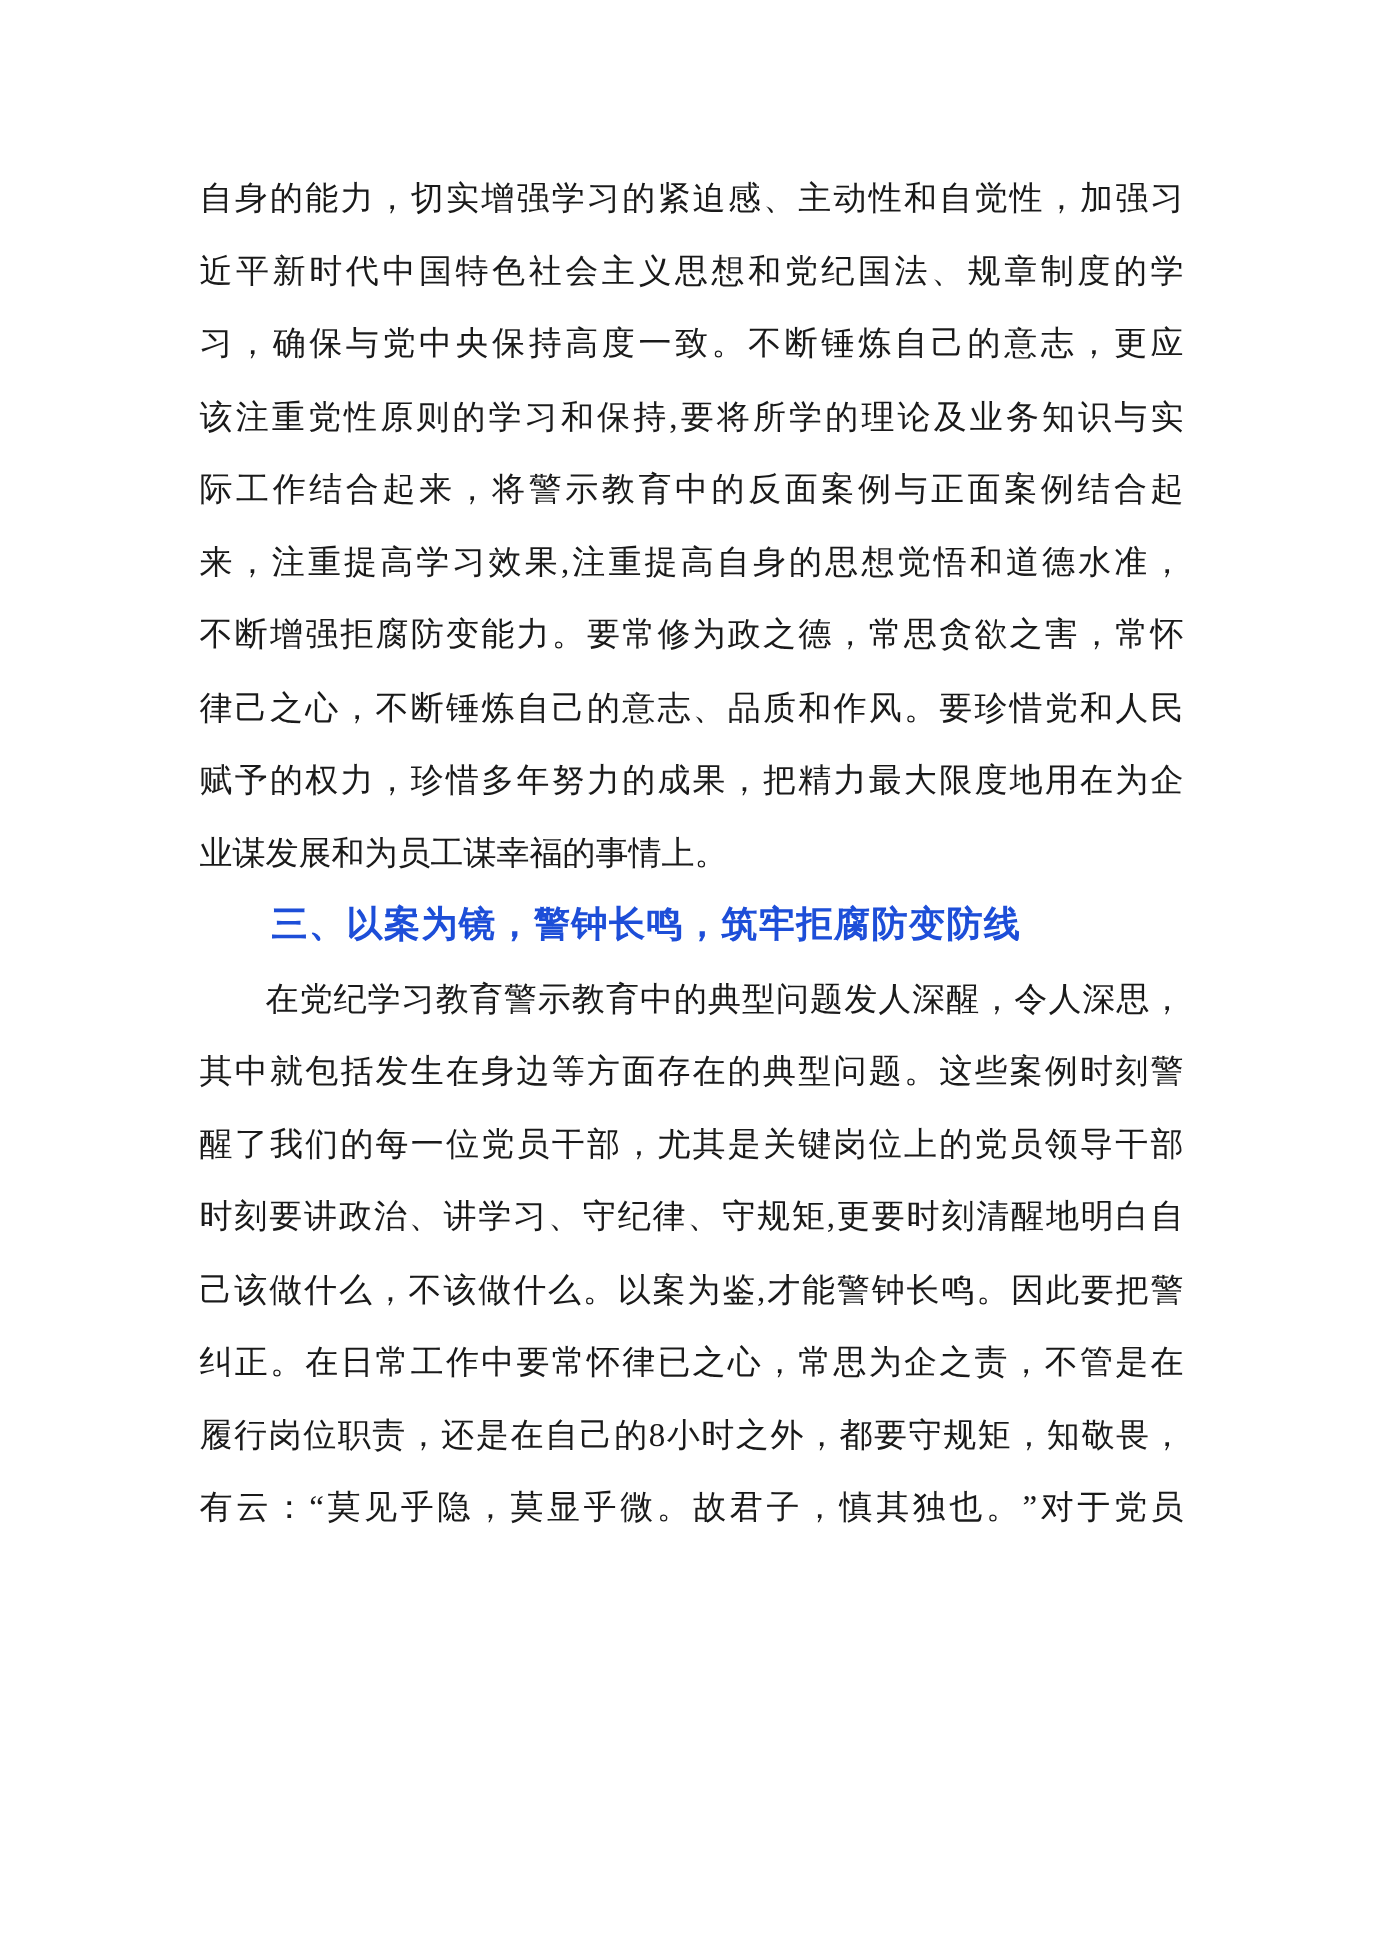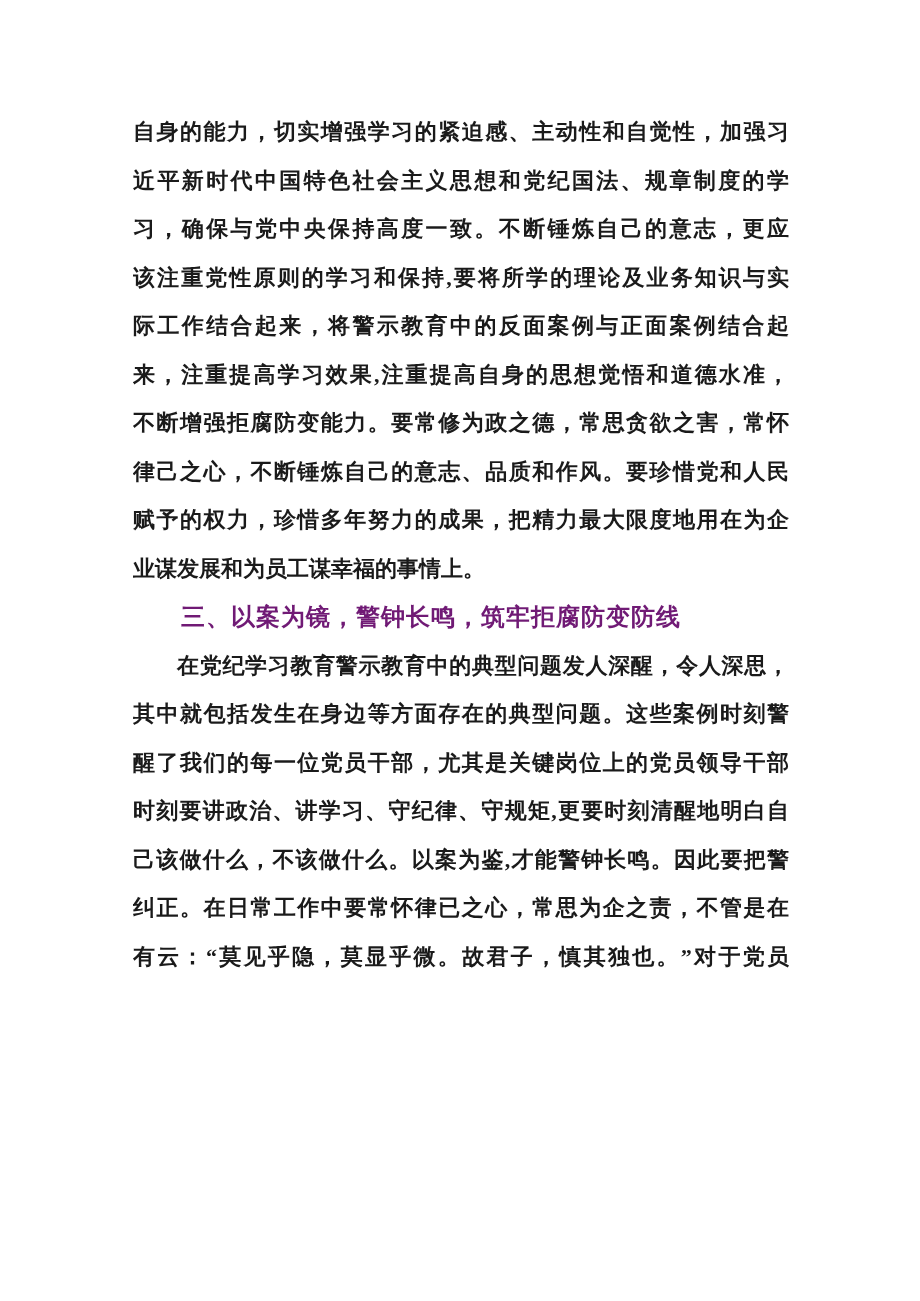--- a/index.html
+++ b/index.html
@@ -27,39 +27,37 @@
   }
   .ln {
     height: 48.5px;
     overflow: hidden;
     white-space: normal;
   }
   
   .jf {
     text-align: justify;
     text-align-last: justify;
-    font-weight: bold;
   }
   
   .end {
     text-align: left;
     text-align-last: left;
-    font-weight: bold;
   }
   .indent {
     text-indent: 2em;
   }
   .heading {
     font-weight: 700;
     font-size: 24px;
     text-indent: 2em;
     text-align: left;
     text-align-last: left;
     letter-spacing: 1px;
-    color: #701a75;
+    color: #1d4ed8;
   }
 </style>
 </head>
 <body>
 
 <div class="page">
   <div class="textblock">
 
     <div class="ln jf">自身的能力，切实增强学习的紧迫感、主动性和自觉性，加强习</div>
     <div class="ln jf">近平新时代中国特色社会主义思想和党纪国法、规章制度的学</div>
@@ -73,16 +71,17 @@
     <div class="ln end">业谋发展和为员工谋幸福的事情上。</div>
 
     <div class="ln heading">三、以案为镜，警钟长鸣，筑牢拒腐防变防线</div>
 
     <div class="ln jf indent">在党纪学习教育警示教育中的典型问题发人深醒，令人深思，</div>
     <div class="ln jf">其中就包括发生在身边等方面存在的典型问题。这些案例时刻警</div>
     <div class="ln jf">醒了我们的每一位党员干部，尤其是关键岗位上的党员领导干部</div>
     <div class="ln jf">时刻要讲政治、讲学习、守纪律、守规矩,更要时刻清醒地明白自</div>
     <div class="ln jf">己该做什么，不该做什么。以案为鉴,才能警钟长鸣。因此要把警</div>
     <div class="ln jf">纠正。在日常工作中要常怀律已之心，常思为企之责，不管是在</div>
+    <div class="ln jf">履行岗位职责，还是在自己的8小时之外，都要守规矩，知敬畏，</div>
     <div class="ln jf">有云：“莫见乎隐，莫显乎微。故君子，慎其独也。”对于党员</div>
 
   </div>
 </div>
 
 </body></html>

